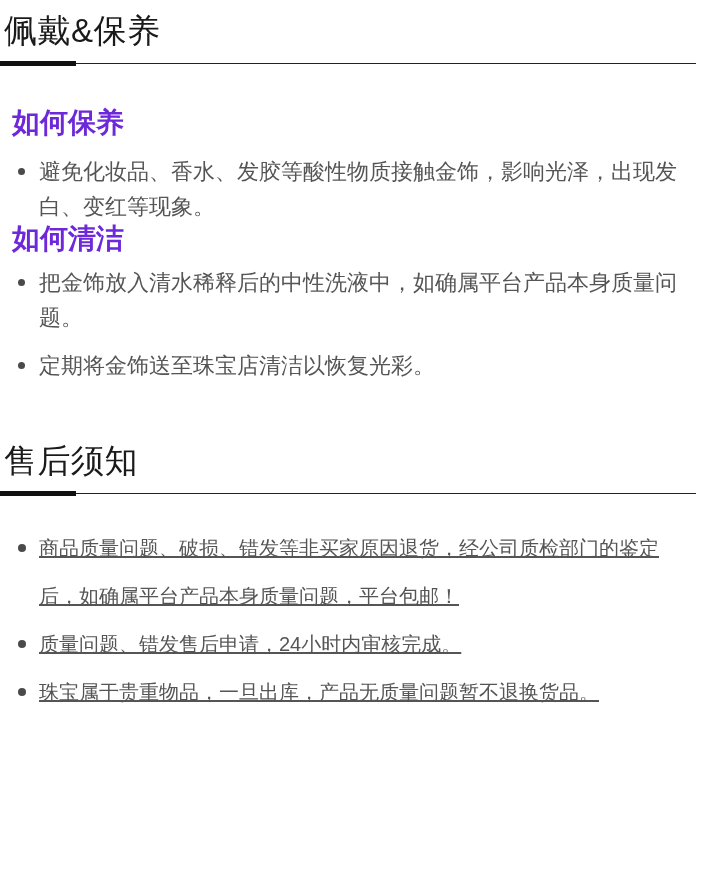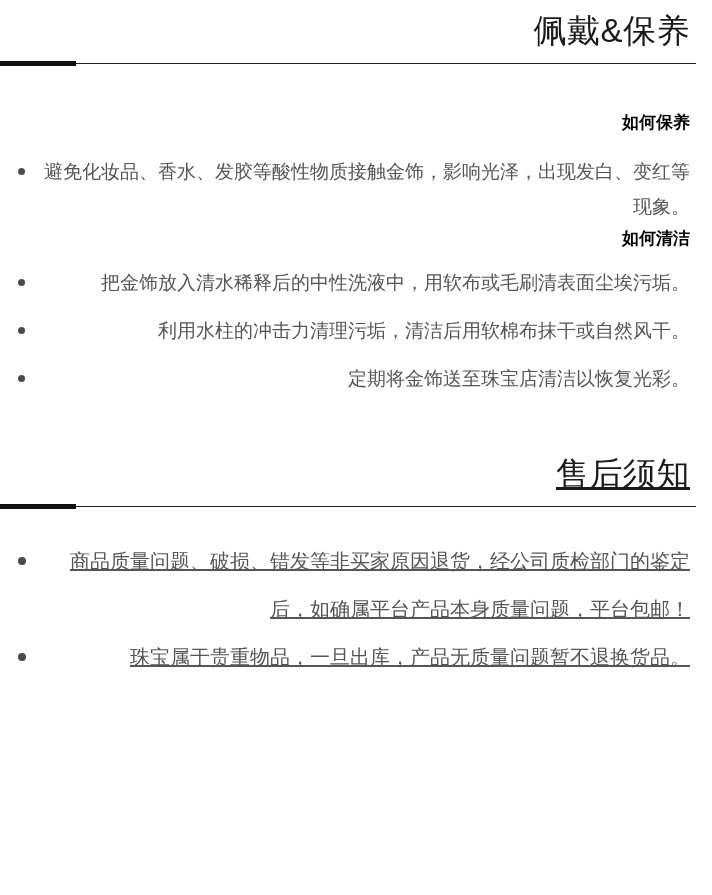--- a/index.html
+++ b/index.html
@@ -6,56 +6,55 @@
   body {
     width:712px; height:895px; overflow:hidden;
     background:#ffffff;
     font-family:"Liberation Sans", sans-serif;
   }
   .page {
     box-sizing:border-box;
     width:712px; height:895px;
     padding:10px 22px 0 4px;
     overflow:hidden;
-    text-align:right;
   }
   h1.sec-title {
     margin:0;
     font-size:33px; line-height:41px;
     font-weight:500;
     color:#1a1a1a;
     letter-spacing:0.5px;
   }
-  h1.sec-title.second { margin-top:57px;text-decoration:underline; }
+  h1.sec-title.second { margin-top:57px; }
   .rule {
     position:relative;
     height:5px;
     margin:10px -6px 0 -4px;
   }
   .rule .rule-thin {
     position:absolute; left:0; right:0; top:2px; height:1px;
     background:#222222;
   }
   .rule .rule-thick {
     position:absolute; left:0; top:0; width:76px; height:5px;
     background:#111111;
   }
   h2.sub-title {
     margin:0 0 0 8px;
-    font-size:17px; line-height:30px;
+    font-size:28px; line-height:30px;
     font-weight:600;
-    color:#000000;
+    color:#6d28d9;
   }
   h2.sub-title.first  { margin-top:42px; }
   h2.sub-title.second { }
   ul.blist {
     list-style:none;
     margin:0 0 0 14px; padding:0;
     color:#555555;
-    font-size:19px;
+    font-size:22px;
   }
   ul.blist li {
     position:relative;
     padding-left:21px;
   }
   ul.blist li::before {
     content:"";
     position:absolute; left:0;
     border-radius:50%;
     background:#4a4a4a;
@@ -86,32 +85,32 @@
       <span class="rule-thick"></span>
     </div>
 
     <h2 class="sub-title first">如何保养</h2>
     <ul class="blist list-tight">
       <li>避免化妆品、香水、发胶等酸性物质接触金饰，影响光泽，出现发白、变红等现象。</li>
     </ul>
 
     <h2 class="sub-title second">如何清洁</h2>
     <ul class="blist list-spaced">
-      <li>把金饰放入清水稀释后的中性洗液中，用软布或毛刷清表面尘埃污垢。</li>
-      <li>利用水柱的冲击力清理污垢，清洁后用软棉布抹干或自然风干。</li>
+      <li>把金饰放入清水稀释后的中性洗液中，如确属平台产品本身质量问题。</li>
       <li>定期将金饰送至珠宝店清洁以恢复光彩。</li>
     </ul>
   </section>
 
   <section>
     <h1 class="sec-title second">售后须知</h1>
     <div class="rule">
       <span class="rule-thin"></span>
       <span class="rule-thick"></span>
     </div>
 
     <ul class="blist list-loose">
       <li>商品质量问题、破损、错发等非买家原因退货，经公司质检部门的鉴定后，如确属平台产品本身质量问题，平台包邮！</li>
+      <li>质量问题、错发售后申请，24小时内审核完成。</li>
       <li>珠宝属于贵重物品，一旦出库，产品无质量问题暂不退换货品。</li>
     </ul>
   </section>
 
 </div>
 
 </body></html>

